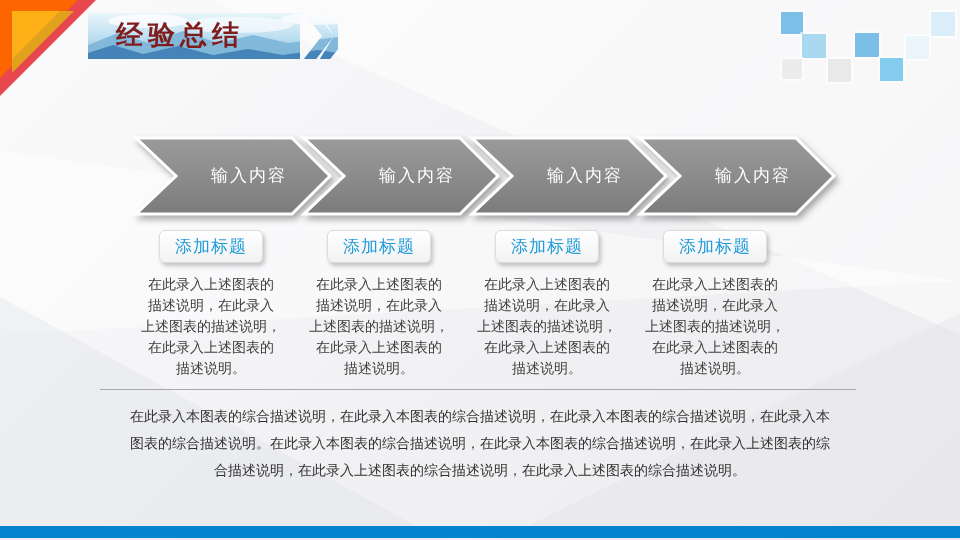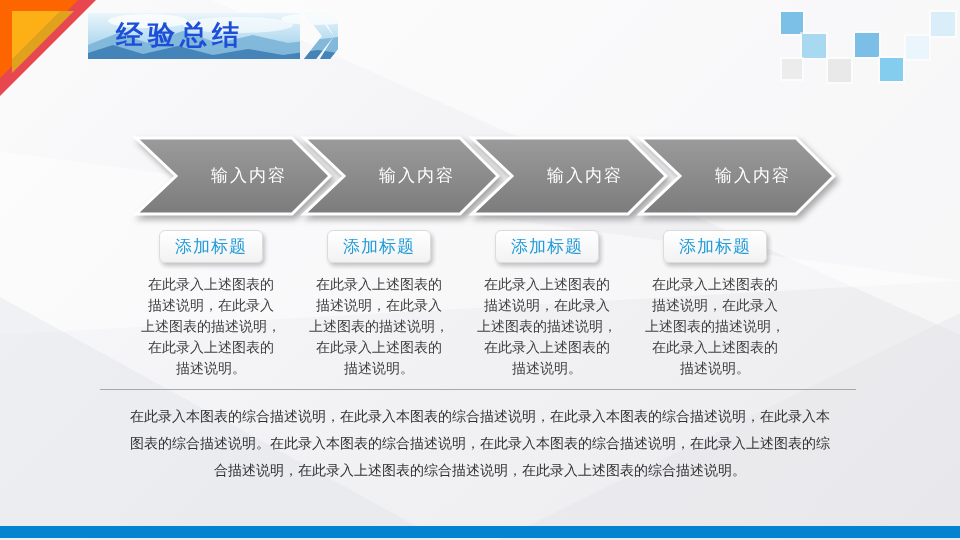--- a/index.html
+++ b/index.html
@@ -23,21 +23,21 @@
   .corner div{position:absolute;left:0;top:0;width:96px;height:96px;}
   .c-red{background:#e8474f;clip-path:polygon(0 0,96px 0,0 96px);}
   .c-orange{background:#fd6500;clip-path:polygon(0 0,78px 0,0 78px);}
   .c-gold{background:#e0a11d;clip-path:polygon(12px 11px,74px 11px,12px 73px);}
   .c-yellow{background:#fcb016;clip-path:polygon(12px 11px,60px 11px,12px 59px);}
   
   .banner{position:absolute;left:88px;top:13px;width:250px;height:46px;}
   .banner svg{position:absolute;left:0;top:0;}
   .banner .title{
     position:absolute;left:28px;top:50%;transform:translateY(-52%);
-    font-size:27px;font-weight:600;letter-spacing:5px;color:#1d4ed8;white-space:nowrap;
+    font-size:27px;font-weight:600;letter-spacing:5px;color:#7f1d1d;white-space:nowrap;
   }
   
   #squares .sq{position:absolute;box-shadow:0 0 0 2px rgba(255,255,255,.55);}
   
   .arrows{position:absolute;left:133px;top:134px;display:flex;}
   .arrow{position:relative;width:200px;height:84px;margin-right:-32px;flex:0 0 auto;}
   .arrow svg{position:absolute;left:0;top:0;overflow:visible;}
   .arrow polygon{filter:drop-shadow(3px 4px 3px rgba(0,0,0,.32));}
   .arrow .lbl{
     position:absolute;left:44px;right:12px;top:4px;height:76px;line-height:76px;

